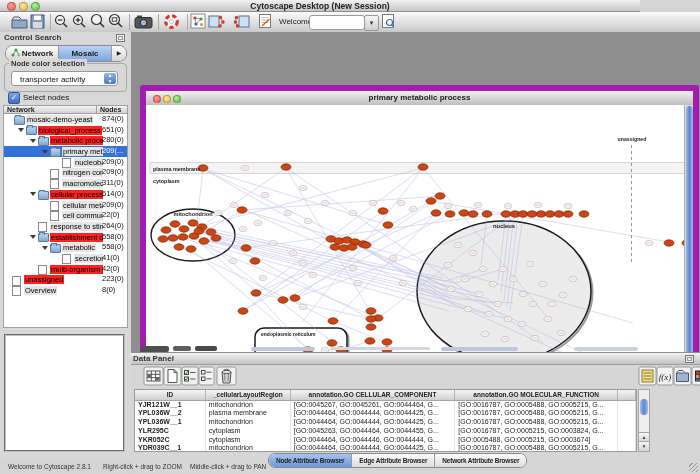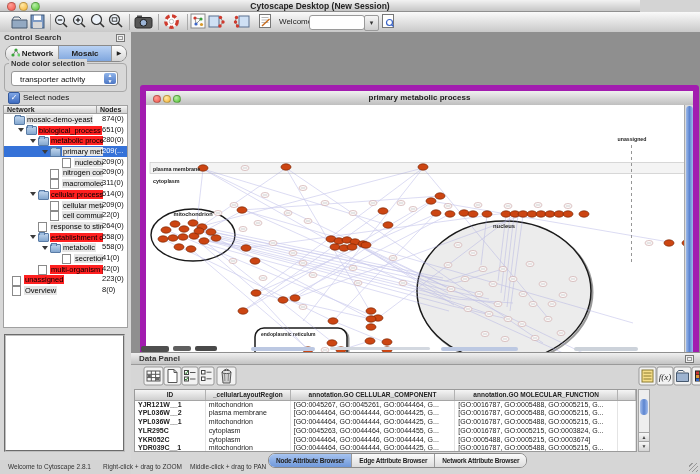--- a/index.html
+++ b/index.html
@@ -88,21 +88,21 @@
     background:linear-gradient(90deg,#9db9ea,#5c85d0,#9db9ea);}
   .hscroll{position:absolute;left:0;bottom:0;width:545px;height:7px;background:#dcdcdc;border-top:1px solid #aaa;box-sizing:border-box;}
   .hscroll .thumb{position:absolute;left:1px;top:1px;width:200px;height:5px;border-radius:3px;
     background:linear-gradient(#9db9ea,#5c85d0);}
   .peek{position:absolute;border-radius:2px;}
   
   .data-panel{position:absolute;left:131px;top:352px;width:569px;height:122px;background:#d6d6d6;
     border-top:1px solid #8f8f8f;box-sizing:border-box;}
   .dp-header{position:absolute;left:0;top:0;right:0;height:11px;
     background:linear-gradient(#f0f0f0,#c3c3c3);border-bottom:1px solid #9a9a9a;}
-  .dp-title{position:absolute;left:8px;top:1px;font-size:8px;font-weight:bold;color:#333;}
+  .dp-title{position:absolute;left:2px;top:1px;font-size:8px;font-weight:bold;color:#333;}
   .dp-table{position:absolute;left:3px;top:36px;width:503px;height:63px;background:#fff;
     border:1px solid #9a9a9a;box-sizing:border-box;overflow:hidden;}
   .dt-header{display:flex;height:9.5px;background:linear-gradient(#f5f5f5,#cfcfcf);border-bottom:1px solid #a5a5a5;}
   .dt-hcell{font-size:6.5px;font-weight:bold;color:#222;text-align:center;line-height:9px;
     border-right:1px solid #b2b2b2;overflow:hidden;white-space:nowrap;box-sizing:border-box;}
   .dt-row{display:flex;height:8.8px;}
   .dt-cell{font-size:7px;color:#222;line-height:8.8px;padding-left:3px;border-right:1px solid #e4e4e4;
     overflow:hidden;white-space:nowrap;box-sizing:border-box;}
   .dt-cell.id{font-weight:bold;}
   .dp-scroll{position:absolute;left:507px;top:36px;width:12px;height:63px;background:#eee;

